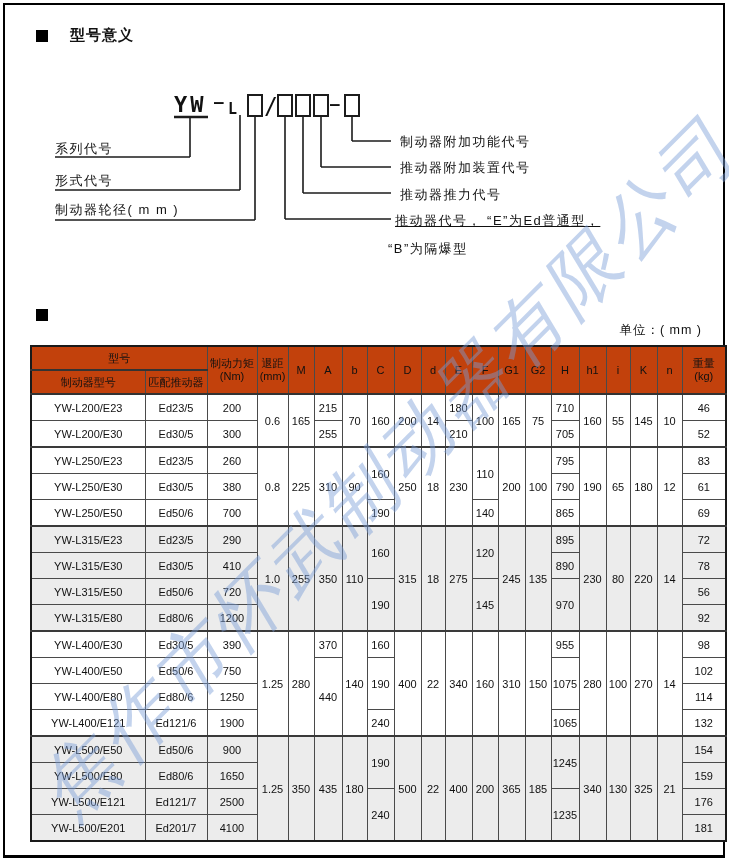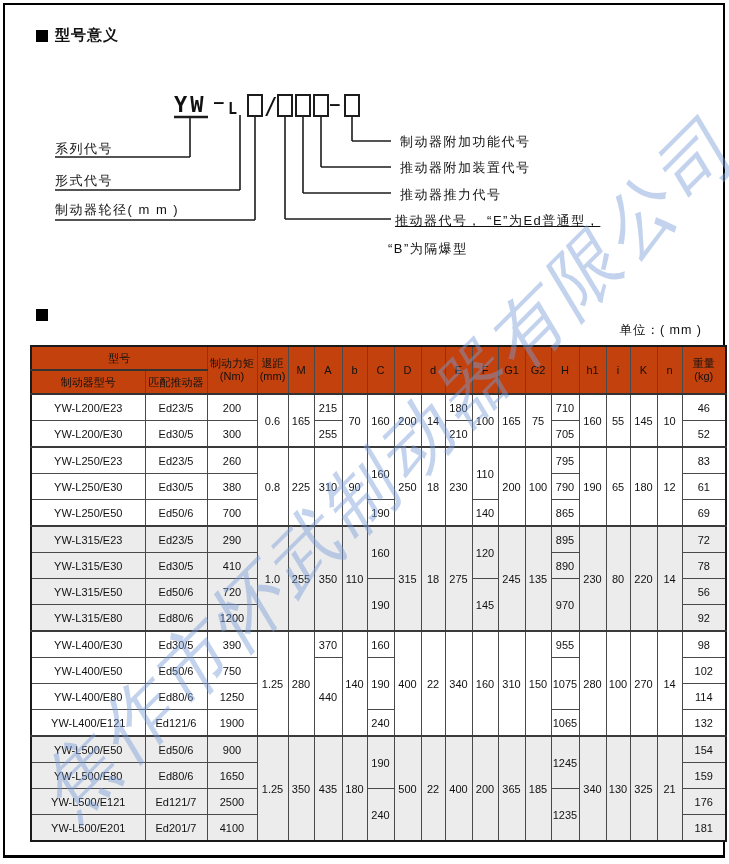--- a/index.html
+++ b/index.html
@@ -3,21 +3,21 @@
 <meta charset="utf-8">
 <style>
   html,body{margin:0;padding:0;}
   body{
     width:729px;height:864px;background:#fff;position:relative;overflow:hidden;
     font-family:"Liberation Sans","DejaVu Sans",sans-serif;color:#111;
   }
   .frame{position:absolute;left:3px;top:3px;width:718px;height:850px;
     border:2px solid #000;border-bottom-width:3px;pointer-events:none;}
   .sec-title{position:absolute;font-size:15px;font-weight:bold;letter-spacing:1px;
-    display:flex;align-items:center;gap:7px;}
+    display:flex;align-items:center;gap:22px;}
   .sq{display:inline-block;width:12px;height:12px;background:#000;}
   .title1{left:36px;top:26px;}
   .title2{left:36px;top:309px;}
   .unit-note{position:absolute;right:27px;top:322px;font-size:12.5px;letter-spacing:1px;}
   
   .diagram-svg{position:absolute;left:0;top:85px;}
   .dlabel{position:absolute;font-size:13px;letter-spacing:1.5px;white-space:nowrap;}
   
   table.spec{position:absolute;left:30px;top:345px;width:672px;
     border-collapse:collapse;table-layout:fixed;

